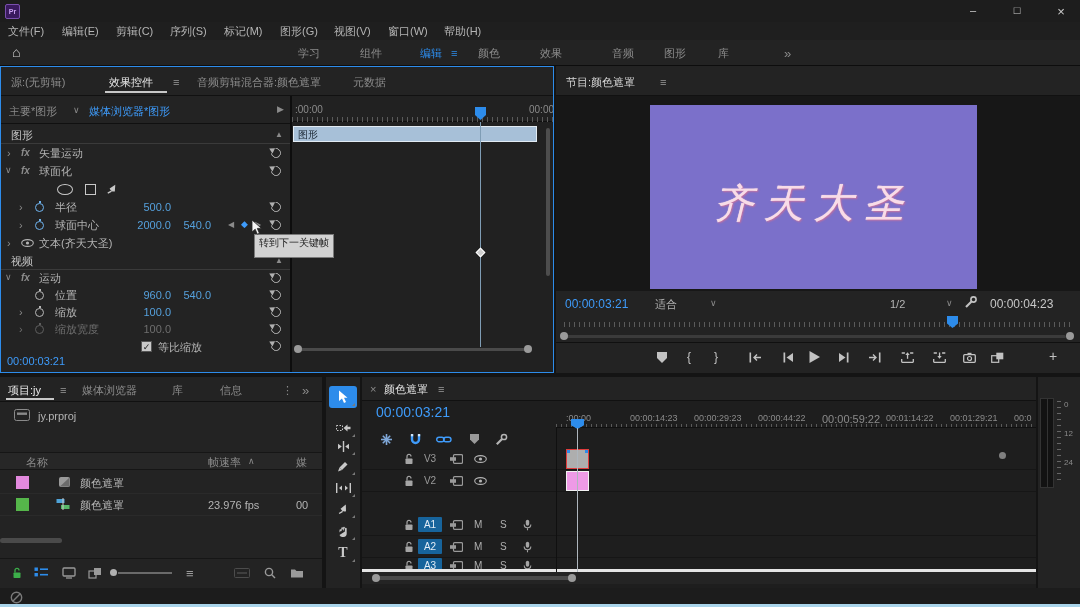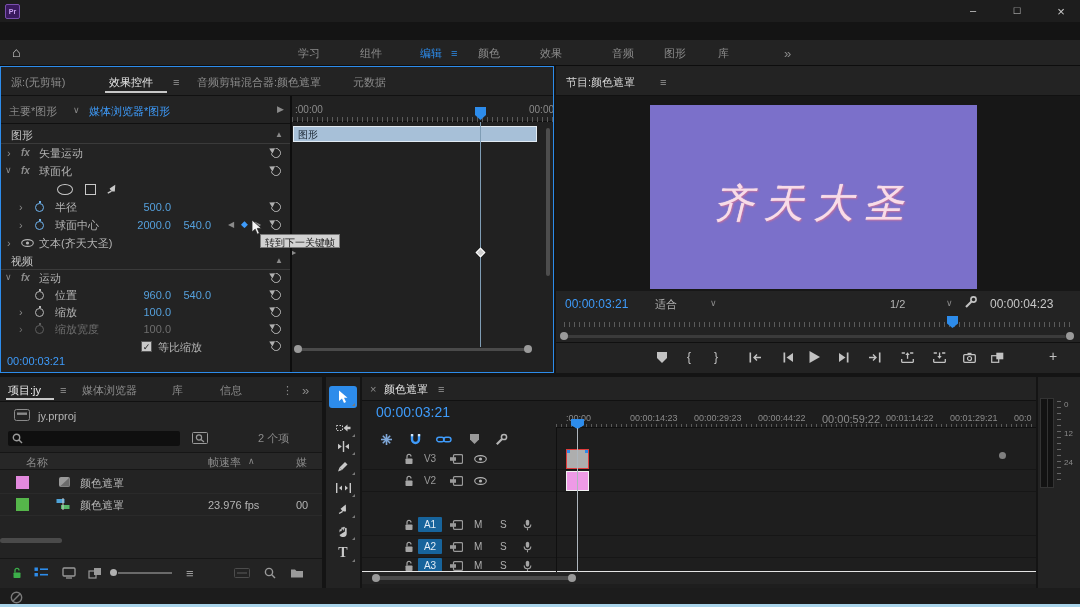--- a/index.html
+++ b/index.html
@@ -40,20 +40,31 @@
 
 <div class="app">
 
   <div class="abs" style="left:0;top:0;width:1080px;height:22px;background:#1d1d1d">
     <span class="abs" style="left:5px;top:4px;width:15px;height:15px;background:#3a1a5e;border:1px solid #7a4fae;border-radius:2px;color:#c9a0f0;font-size:7px;font-weight:bold;text-align:center;line-height:13px">Pr</span>
     <span class="t" style="left:958px;top:5px;width:30px;text-align:center;color:#cfcfcf">–</span>
     <span class="t" style="left:1002px;top:5px;width:30px;text-align:center;color:#cfcfcf">□</span>
     <span class="t" style="left:1046px;top:5px;width:30px;text-align:center;color:#cfcfcf;font-size:13px">×</span>
   </div>
 
+  <div class="abs" style="left:0;top:22px;width:1080px;height:18px;background:#1f1f1f">
+    <span class="t" style="left:8px;top:4px">文件(F)</span>
+    <span class="t" style="left:62px;top:4px">编辑(E)</span>
+    <span class="t" style="left:116px;top:4px">剪辑(C)</span>
+    <span class="t" style="left:170px;top:4px">序列(S)</span>
+    <span class="t" style="left:224px;top:4px">标记(M)</span>
+    <span class="t" style="left:280px;top:4px">图形(G)</span>
+    <span class="t" style="left:334px;top:4px">视图(V)</span>
+    <span class="t" style="left:388px;top:4px">窗口(W)</span>
+    <span class="t" style="left:444px;top:4px">帮助(H)</span>
+  </div>
 
   <div class="abs" style="left:0;top:40px;width:1080px;height:26px;background:#232323;border-bottom:1px solid #0d0d0d">
     <span class="t" style="left:12px;top:5px;font-size:14px;color:#d0d0d0">⌂</span>
     <span class="t dim" style="left:298px;top:8px">学习</span>
     <span class="t dim" style="left:360px;top:8px">组件</span>
     <span class="t blue" style="left:420px;top:8px">编辑</span>
     <span class="t blue" style="left:451px;top:8px">≡</span>
     <span class="t dim" style="left:478px;top:8px">颜色</span>
     <span class="t dim" style="left:540px;top:8px">效果</span>
     <span class="t dim" style="left:612px;top:8px">音频</span>
@@ -206,21 +217,21 @@
       <div class="diam" style="left:185px;top:153px"></div>
 
       <div class="abs" style="left:0;top:248px;width:245px;height:10px">
         <div class="abs" style="left:6px;top:4px;width:230px;height:3px;background:#4a4a4a;border-radius:2px"></div>
         <div class="knob" style="left:2px;top:1px"></div>
         <div class="knob" style="left:232px;top:1px"></div>
       </div>
       <div class="abs" style="left:254px;top:32px;width:4px;height:148px;background:#4d4d4d;border-radius:2px"></div>
     </div>
 
-    <div class="abs" style="left:259px;top:167px;height:14px;background:#d2d2d2;border:1px solid #7a7a7a;padding:1px 4px;z-index:50">
+    <div class="abs" style="left:253px;top:167px;height:24px;background:#d2d2d2;border:1px solid #7a7a7a;padding:1px 4px;z-index:50">
       <span style="font-size:10px;color:#1c1c1c;white-space:nowrap">转到下一关键帧</span>
     </div>
     <div class="abs" style="left:250px;top:152px;z-index:51">
       <svg width="12" height="17">
           <path d="M1 1 L1 13 L4.2 10.2 L6.3 15.2 L8.4 14.3 L6.3 9.4 L10.5 9.4 Z" fill="#f5f5f5" stroke="#222" stroke-width="0.8"></path>
         </svg>
     </div>
   </div>
 
   <div class="panel" style="left:556px;top:66px;width:524px;height:307px">
@@ -335,39 +346,20 @@
     <div class="abs" style="left:0;top:28px;width:322px;height:20px">
       <span class="abs" style="left:14px;top:4px">
         <svg width="16" height="12">
             <rect x="0.5" y="0.5" width="15" height="11" rx="2" fill="none" stroke="#8a8a8a"></rect>
             <rect x="3" y="3.5" width="10" height="2.4" fill="#8a8a8a"></rect>
           </svg>
       </span>
       <span class="t" style="left:38px;top:6px">jy.prproj</span>
     </div>
 
-    <div class="abs" style="left:0;top:51px;width:322px;height:22px">
-      <div class="abs" style="left:8px;top:3px;width:172px;height:15px;background:#0f0f0f;border-radius:2px">
-        <span class="abs" style="left:4px;top:2px">
-          <svg width="11" height="11">
-              <circle cx="4.5" cy="4.5" r="3.2" fill="none" stroke="#9a9a9a" stroke-width="1.4"></circle>
-              <line x1="7" y1="7" x2="10" y2="10" stroke="#9a9a9a" stroke-width="1.4"></line>
-            </svg>
-        </span>
-        <input style="position: absolute; left: 18px; top: 0px; width: 150px; height: 15px; background: transparent; border: none; color: rgb(204, 204, 204); font-size: 10px; outline: none;">
-      </div>
-      <span class="abs" style="left:192px;top:2px">
-        <svg width="16" height="14">
-            <rect x="0.5" y="2.5" width="15" height="11" rx="1" fill="none" stroke="#9a9a9a"></rect>
-            <circle cx="7" cy="7.5" r="2.6" fill="none" stroke="#9a9a9a" stroke-width="1.2"></circle>
-            <line x1="9" y1="9.5" x2="12" y2="12" stroke="#9a9a9a" stroke-width="1.2"></line>
-          </svg>
-      </span>
-      <span class="t dim" style="left:258px;top:5px">2 个项</span>
-    </div>
 
     <div class="abs" style="left:0;top:75px;width:322px;height:18px;background:#272727;border-top:1px solid #161616;border-bottom:1px solid #161616">
       <span class="t dim" style="left:26px;top:4px">名称</span>
       <span class="t dim" style="left:208px;top:4px">帧速率</span>
       <span class="t dim" style="left:248px;top:4px;font-size:9px">∧</span>
       <span class="t dim" style="left:296px;top:4px">媒</span>
     </div>
 
     <div class="abs" style="left:0;top:95px;width:322px;height:22px;border-bottom:1px solid #2a2a2a">
       <span class="abs" style="left:16px;top:4px;width:13px;height:13px;background:#e289dd"></span>
@@ -640,21 +632,21 @@
       <span class="t" style="left:138px;top:6px;color:#b0b0b0;font-size:10px">S</span>
       <span class="abs" style="left:160px;top:5px">
           <svg width="11" height="12">
             <rect x="3.8" y="0.8" width="3.4" height="6" rx="1.7" fill="#a5a5a5"></rect>
             <path d="M2.2 5.5 a3.3 3.3 0 0 0 6.6 0" fill="none" stroke="#a5a5a5" stroke-width="1.1"></path>
             <line x1="5.5" y1="9.2" x2="5.5" y2="11.3" stroke="#a5a5a5" stroke-width="1.1"></line>
           </svg>
         </span>
     </div>
 
-    <div class="abs" style="left:0;top:181px;width:674px;height:14px;overflow:hidden;border-bottom:1px solid #e5e5e5">
+    <div class="abs" style="left:0;top:181px;width:674px;height:14px;overflow:hidden;border-bottom:3px solid #e5e5e5">
       <span class="abs" style="left:42px;top:2px">
           <svg width="10" height="12">
             <path d="M3 5.5 V3.4 a2 2 0 0 1 4 0" fill="none" stroke="#a5a5a5" stroke-width="1.2"></path>
             <rect x="1.5" y="5.5" width="7" height="5.5" rx="0.8" fill="#a5a5a5"></rect>
           </svg>
         </span>
       <span class="tname tgt" style="left:56px;top:0">A3</span>
       <span class="abs" style="left:88px;top:3px">
           <svg width="13" height="10">
             <rect x="3.5" y="0.7" width="9" height="8.6" rx="1" fill="none" stroke="#9a9a9a" stroke-width="1.2"></rect>

